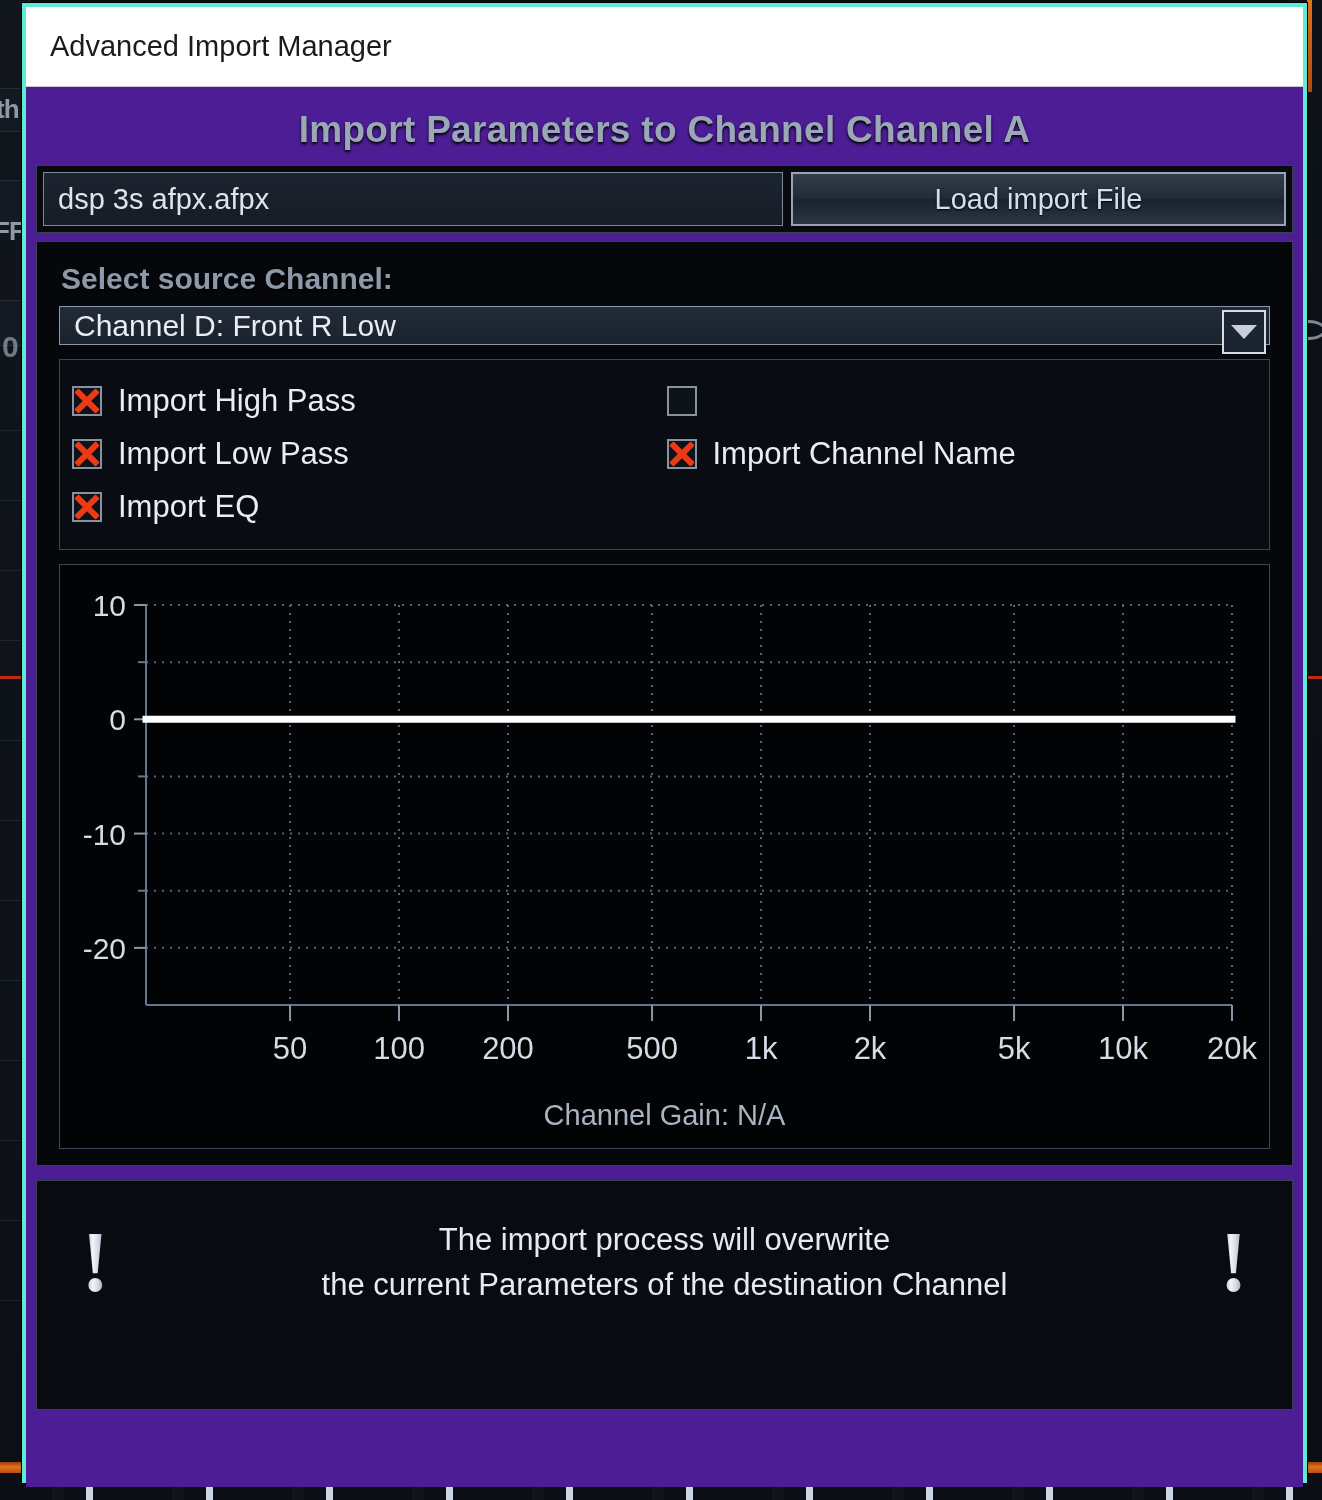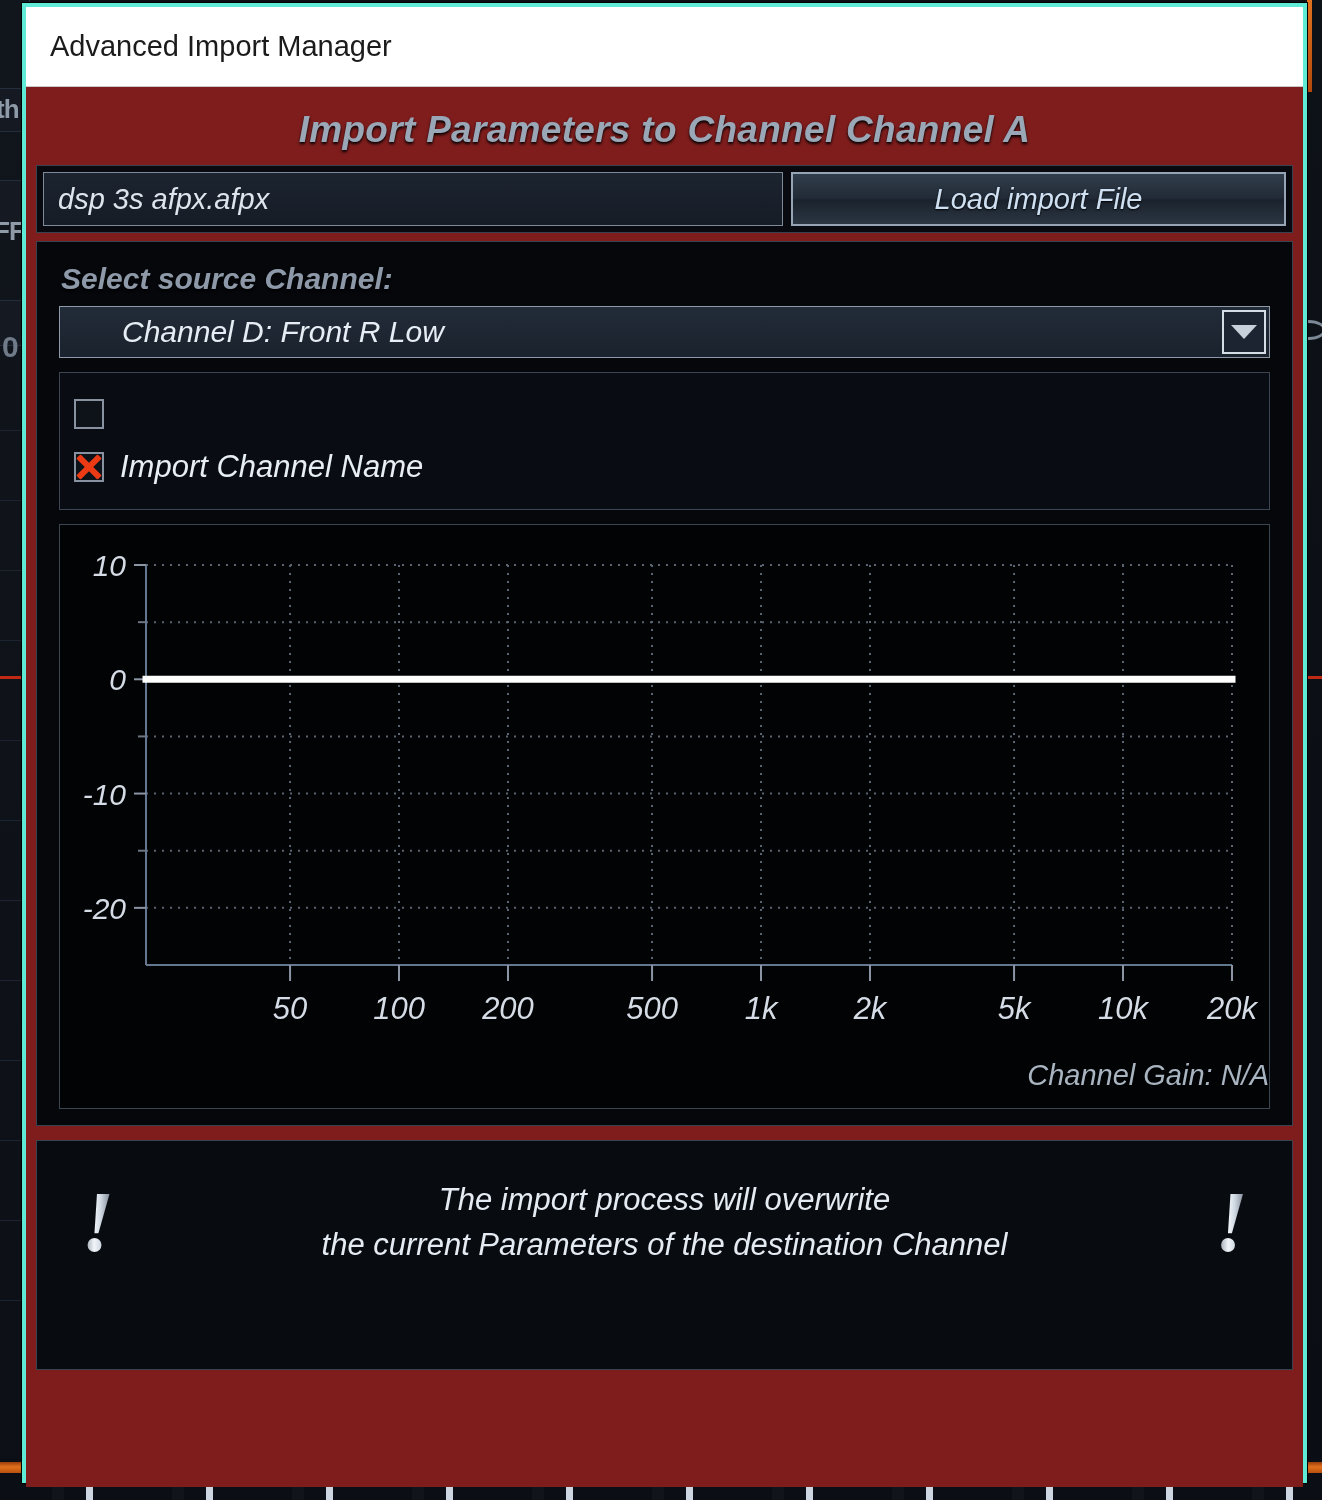--- a/index.html
+++ b/index.html
@@ -85,23 +85,22 @@
     padding-left: 24px;
   }
   #title-bar .title-text {
     color: #1b1b1b;
     font-size: 29px;
     font-family: "Liberation Sans", sans-serif;
   }
   #dialog-body {
     position: relative;
     height: 1400px;
-    background: #7f1d1d;
+    background: #4c1d95;
     padding: 0;
-    font-style: italic;
   }
 
   .dlg-heading {
     text-align: center;
     color: #9aa7b6;
     font-size: 37px;
     font-weight: bold;
     letter-spacing: 0.3px;
     padding: 22px 0 14px 0;
     text-shadow: 0 2px 3px #000;
@@ -149,27 +148,26 @@
   }
   .section-label {
     color: #8d99a8;
     font-size: 30px;
     font-weight: bold;
     padding: 6px 0 10px 6px;
     text-shadow: 0 2px 3px #000;
   }
   
   #source-channel-select {
-    height: 52px;
+    height: 39px;
     background: linear-gradient(180deg,#222b38 0%,#1a222d 100%);
     border: 1px solid #8d99a8;
     display: flex; align-items: center;
     position: relative;
     margin: 0 4px;
-    padding-left: 48px;
   }
   #source-channel-select .value {
     color: #e7edf4;
     font-size: 30px;
     padding-left: 14px;
   }
   #combo-arrow-button {
     position: absolute; right: 3px; top: 3px;
     width: 44px; height: 44px;
     background: #1b2430;
@@ -226,21 +224,21 @@
     margin: 14px 4px 0 4px;
     border: 1px solid #3c4653;
     background: #020305;
     height: 585px;
     position: relative;
   }
   #chart-svg { display: block; }
   #chart-caption {
     position: absolute;
     left: 0; right: 0; bottom: 16px;
-    text-align: right;
+    text-align: center;
     color: #a9b4c1;
     font-size: 29px;
   }
 
   
   #warning-panel {
     margin: 14px 10px 0 10px;
     border: 1px solid #39434f;
     background: #080b10;
     height: 230px;
@@ -368,20 +366,34 @@
 
       <div id="source-channel-select">
         <span class="value">Channel D: Front R Low</span>
         <span id="combo-arrow-button">
           <span class="tri"></span>
         </span>
       </div>
 
       <div id="checkbox-group">
 
+        <div class="cb-col left">
+          <div class="checkbox-row">
+            <span class="cbox checked"></span>
+            <span class="cb-label">Import High Pass</span>
+          </div>
+          <div class="checkbox-row">
+            <span class="cbox checked"></span>
+            <span class="cb-label">Import Low Pass</span>
+          </div>
+          <div class="checkbox-row">
+            <span class="cbox checked"></span>
+            <span class="cb-label">Import EQ</span>
+          </div>
+        </div>
 
         <div class="cb-col right">
           <div class="checkbox-row">
             <span class="cbox"></span>
           </div>
           <div class="checkbox-row">
             <span class="cbox checked"></span>
             <span class="cb-label">Import Channel Name</span>
           </div>
         </div>

